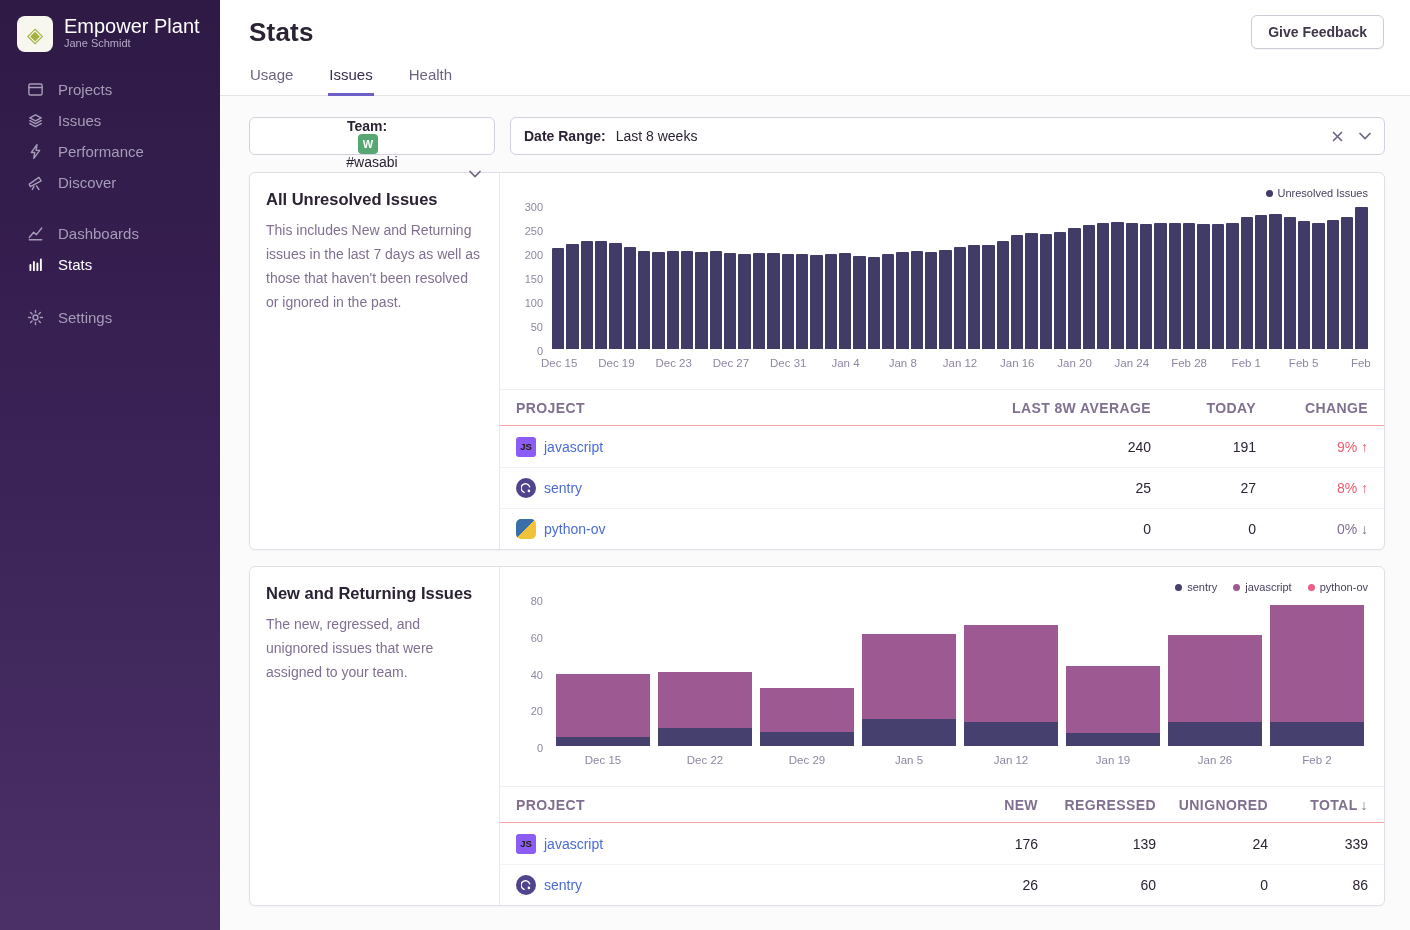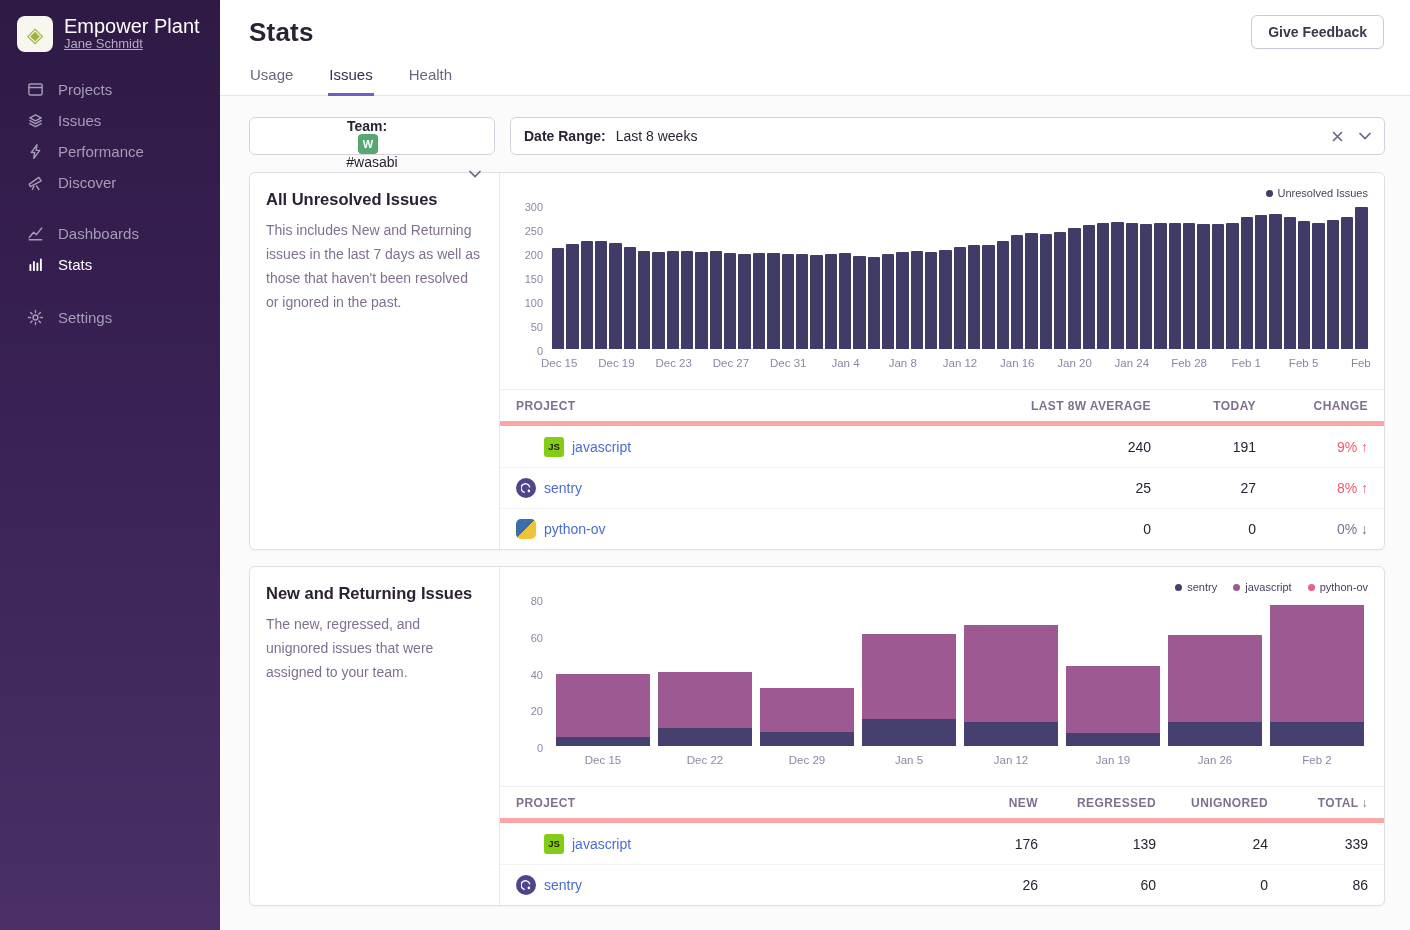--- a/index.html
+++ b/index.html
@@ -17,21 +17,21 @@
     background:linear-gradient(180deg,#2e1a45 0%,#3b2257 50%,#4a3066 100%);
     color:#a79cb8; display:flex; flex-direction:column; overflow:hidden;
   }
   .org { display:flex; align-items:center; gap:11px; padding:16px 14px 6px 17px; cursor:pointer; }
   .org-avatar {
     width:36px; height:36px; border-radius:8px; background:#f7f7ef;
     display:flex; align-items:center; justify-content:center; flex-shrink:0;
   }
   .org-logo { font-size:21px; color:#a4b03c; line-height:1; }
   .org-name { font-size:20px; font-weight:400; color:#fff; line-height:18px; }
-  .org-user { font-size:13px; color:#b5a8c8; line-height:17px;text-decoration:underline; }
+  .org-user { font-size:11px; color:#b5a8c8; line-height:17px; }
   nav { display:block; }
   #nav-primary { margin-top:16px; }
   #nav-secondary { margin-top:20px; }
   #nav-bottom { margin-top:22px; }
   .nav-item {
     display:flex; align-items:center; gap:14px; height:31px;
     padding:0 12px 0 27px; font-size:15px; cursor:pointer; color:#a79cb8;
   }
   .nav-item.active { color:#ffffff; }
   .nav-icon { width:17px; height:17px; display:flex; align-items:center; justify-content:center; }
@@ -111,34 +111,34 @@
   .seg { width:100%; }
   .xaxis2 { display:flex; margin-top:8px; height:20px; }
   .xtick2 { flex:1; text-align:center; font-size:11.5px; color:#8f86a2; }
 
   
   .tbl { border-top:1px solid #f0ecf4; margin-top:12px; }
   .thead-row,.trow { display:grid; align-items:center; padding:0 16px; }
   .t1-grid { grid-template-columns:1fr 210px 105px 112px; }
   .t2-grid { grid-template-columns:1fr 110px 118px 112px 100px; }
   .thead-row {
-    height:36px; font-size:12px; font-weight:700; color:#80708f;
-    letter-spacing:.4px; border-bottom:5px solid #fca5a5;
+    height:36px; font-size:14px; font-weight:700; color:#80708f;
+    letter-spacing:.4px; border-bottom:1px solid #fca5a5;
   }
   .hcell.num,.cell.num { text-align:right; }
   .trow { height:41px; font-size:14px; color:#2b2233; }
   .trow + .trow { border-top:1px solid #f4f1f7; }
   .proj { display:flex; align-items:center; gap:8px; min-width:0; }
   .proj-link { color:var(--link,#4a6cd4); text-decoration:none; cursor:pointer; }
   .change-bad { color:var(--negative,#ef5c70); }
   .change-neutral { color:#80708f; }
   .sort-arrow { color:#80708f; margin-left:3px; }
 
   .pi { width:20px; height:20px; border-radius:3px; display:flex; align-items:center; justify-content:center; flex-shrink:0; }
-  .pi-js { background:#84cc16; color:#201d03; font-weight:700; font-size:9.5px;margin-left:28px; }
+  .pi-js { background:#8b5cf6; color:#201d03; font-weight:700; font-size:9.5px; }
   .pi-sentry { background:#52448c; border-radius:50%; }
   .pi-python { background:linear-gradient(135deg,#3a6ea8 50%,#f0c23c 50%); border-radius:5px; }
 </style>
 </head>
 <body>
 
 <div class="app">
 
   <aside class="sidebar">
     <div class="org">

